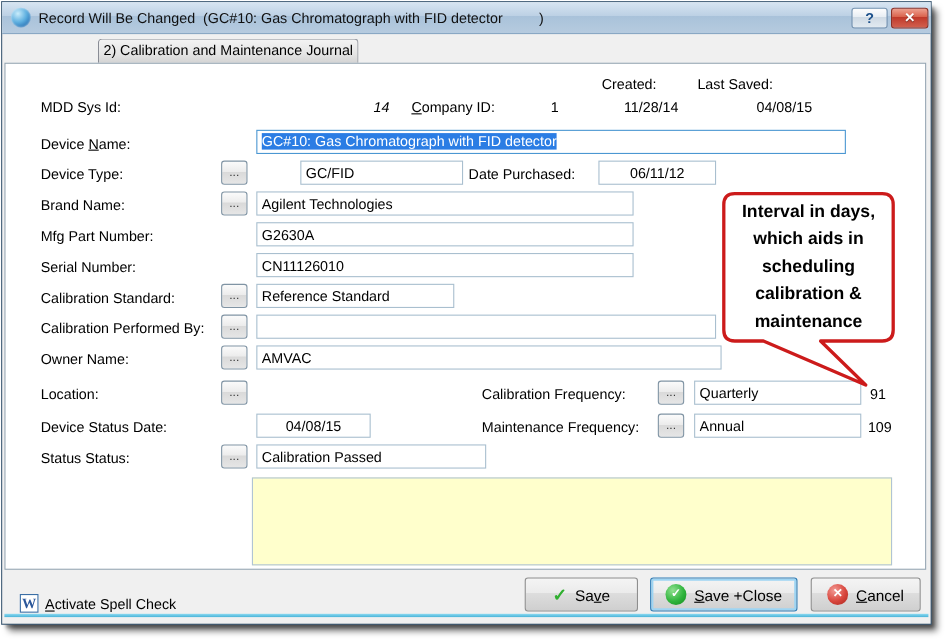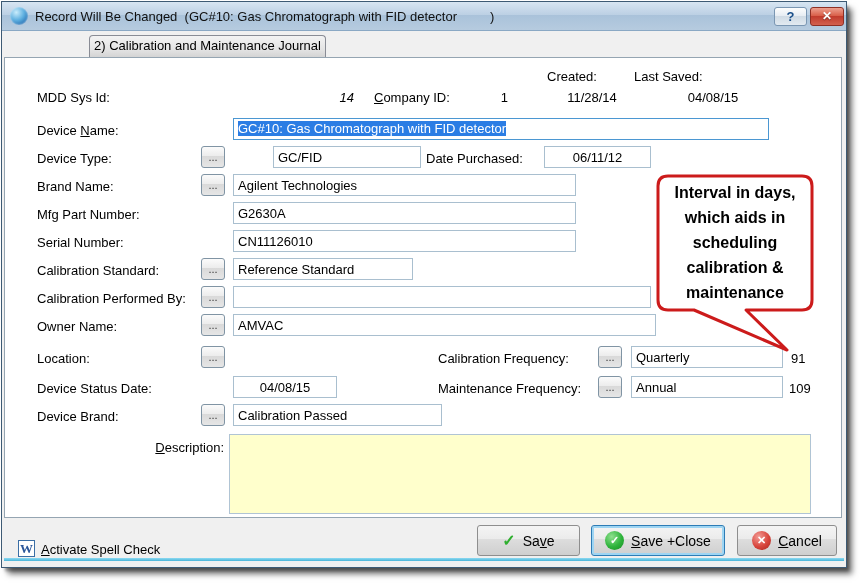--- a/index.html
+++ b/index.html
@@ -146,25 +146,24 @@
       <input class="fld" style="left: 626px; top: 288px; width: 152px;" value="Quarterly">
       <span class="val" style="left:786px;top:293px;">91</span>
 
       <span class="lbl" style="left:32px;top:323px;">Device Status Date:</span>
       <input class="fld center" style="left: 228px; top: 318px; width: 104px;" value="04/08/15">
       <span class="lbl" style="left:433px;top:323px;">Maintenance Frequency:</span>
       <button class="browse" style="left:593px;top:318px;">...</button>
       <input class="fld" style="left: 626px; top: 318px; width: 152px;" value="Annual">
       <span class="val" style="left:784px;top:323px;">109</span>
 
-      <span class="lbl" style="left:32px;top:351px;">Device Brand:</span>
+      <span class="lbl" style="left:32px;top:351px;">Status Status:</span>
       <button class="browse" style="left:196px;top:346px;">...</button>
       <input class="fld" style="left: 228px; top: 346px; width: 209px;" value="Calibration Passed">
 
-      <span class="lbl right" style="left:60px;top:382px;width:159px;"><span class="key">D</span><span>escription:</span></span>
       <textarea class="desc-area" style="left: 224px; top: 376px; width: 582px; height: 80px;"></textarea>
 
       <svg class="callout-svg" viewBox="0 0 170 190">
         <path d="M14,4 H148 Q158,4 158,14 V128 Q158,138 148,138 H92 L133,178 L40,138 H14 Q4,138 4,128 V14 Q4,4 14,4 Z" fill="#ffffff" stroke="#cc1b1b" stroke-width="3" stroke-linejoin="round"></path>
       </svg>
       <div class="callout-text">
         <div>Interval in days,</div>
         <div>which aids in</div>
         <div>scheduling</div>
         <div>calibration &amp;</div>

